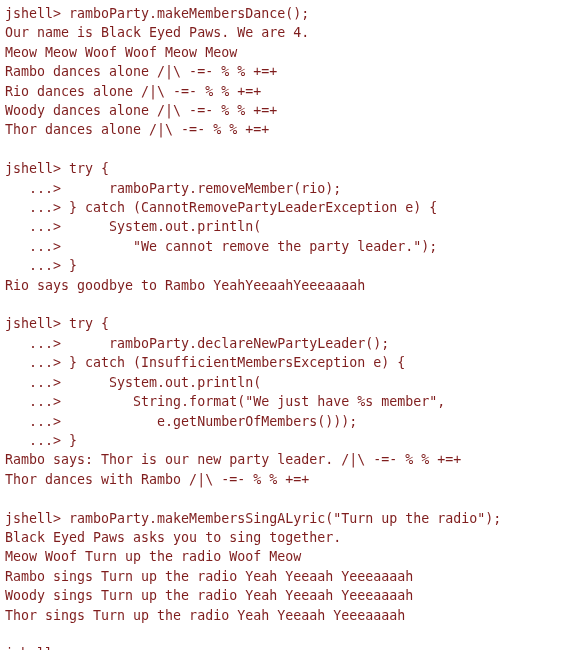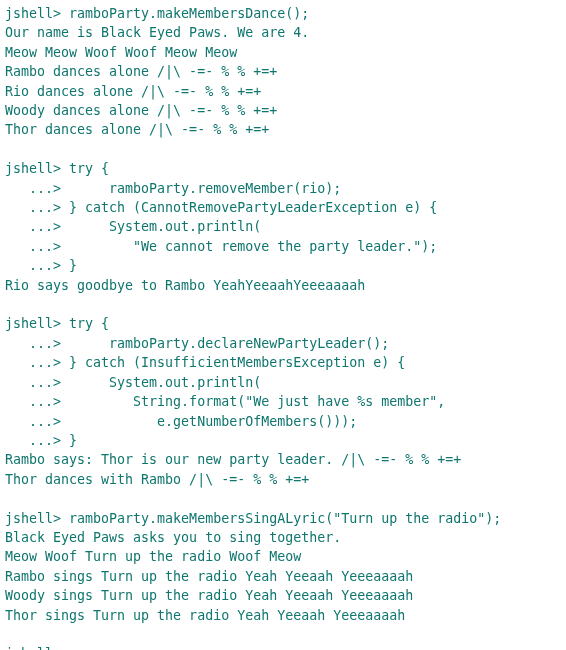--- a/index.html
+++ b/index.html
@@ -12,21 +12,21 @@
     width: 566px;
     height: 650px;
     overflow: hidden;
     font-family: "DejaVu Sans Mono", "Liberation Mono", monospace;
   }
   #terminal {
     box-sizing: border-box;
     width: 566px;
     height: 650px;
     background: #ffffff;
-    color: #0f766e;
+    color: #7f1d1d;
     padding: 4px 0 0 5px;
     font-family: "DejaVu Sans Mono", "Liberation Mono", monospace;
     font-size: 13.3px;
     line-height: 19.4px;
     letter-spacing: 0px;
     white-space: pre;
     -webkit-font-smoothing: none;
     font-smooth: never;
   }
   .line {

